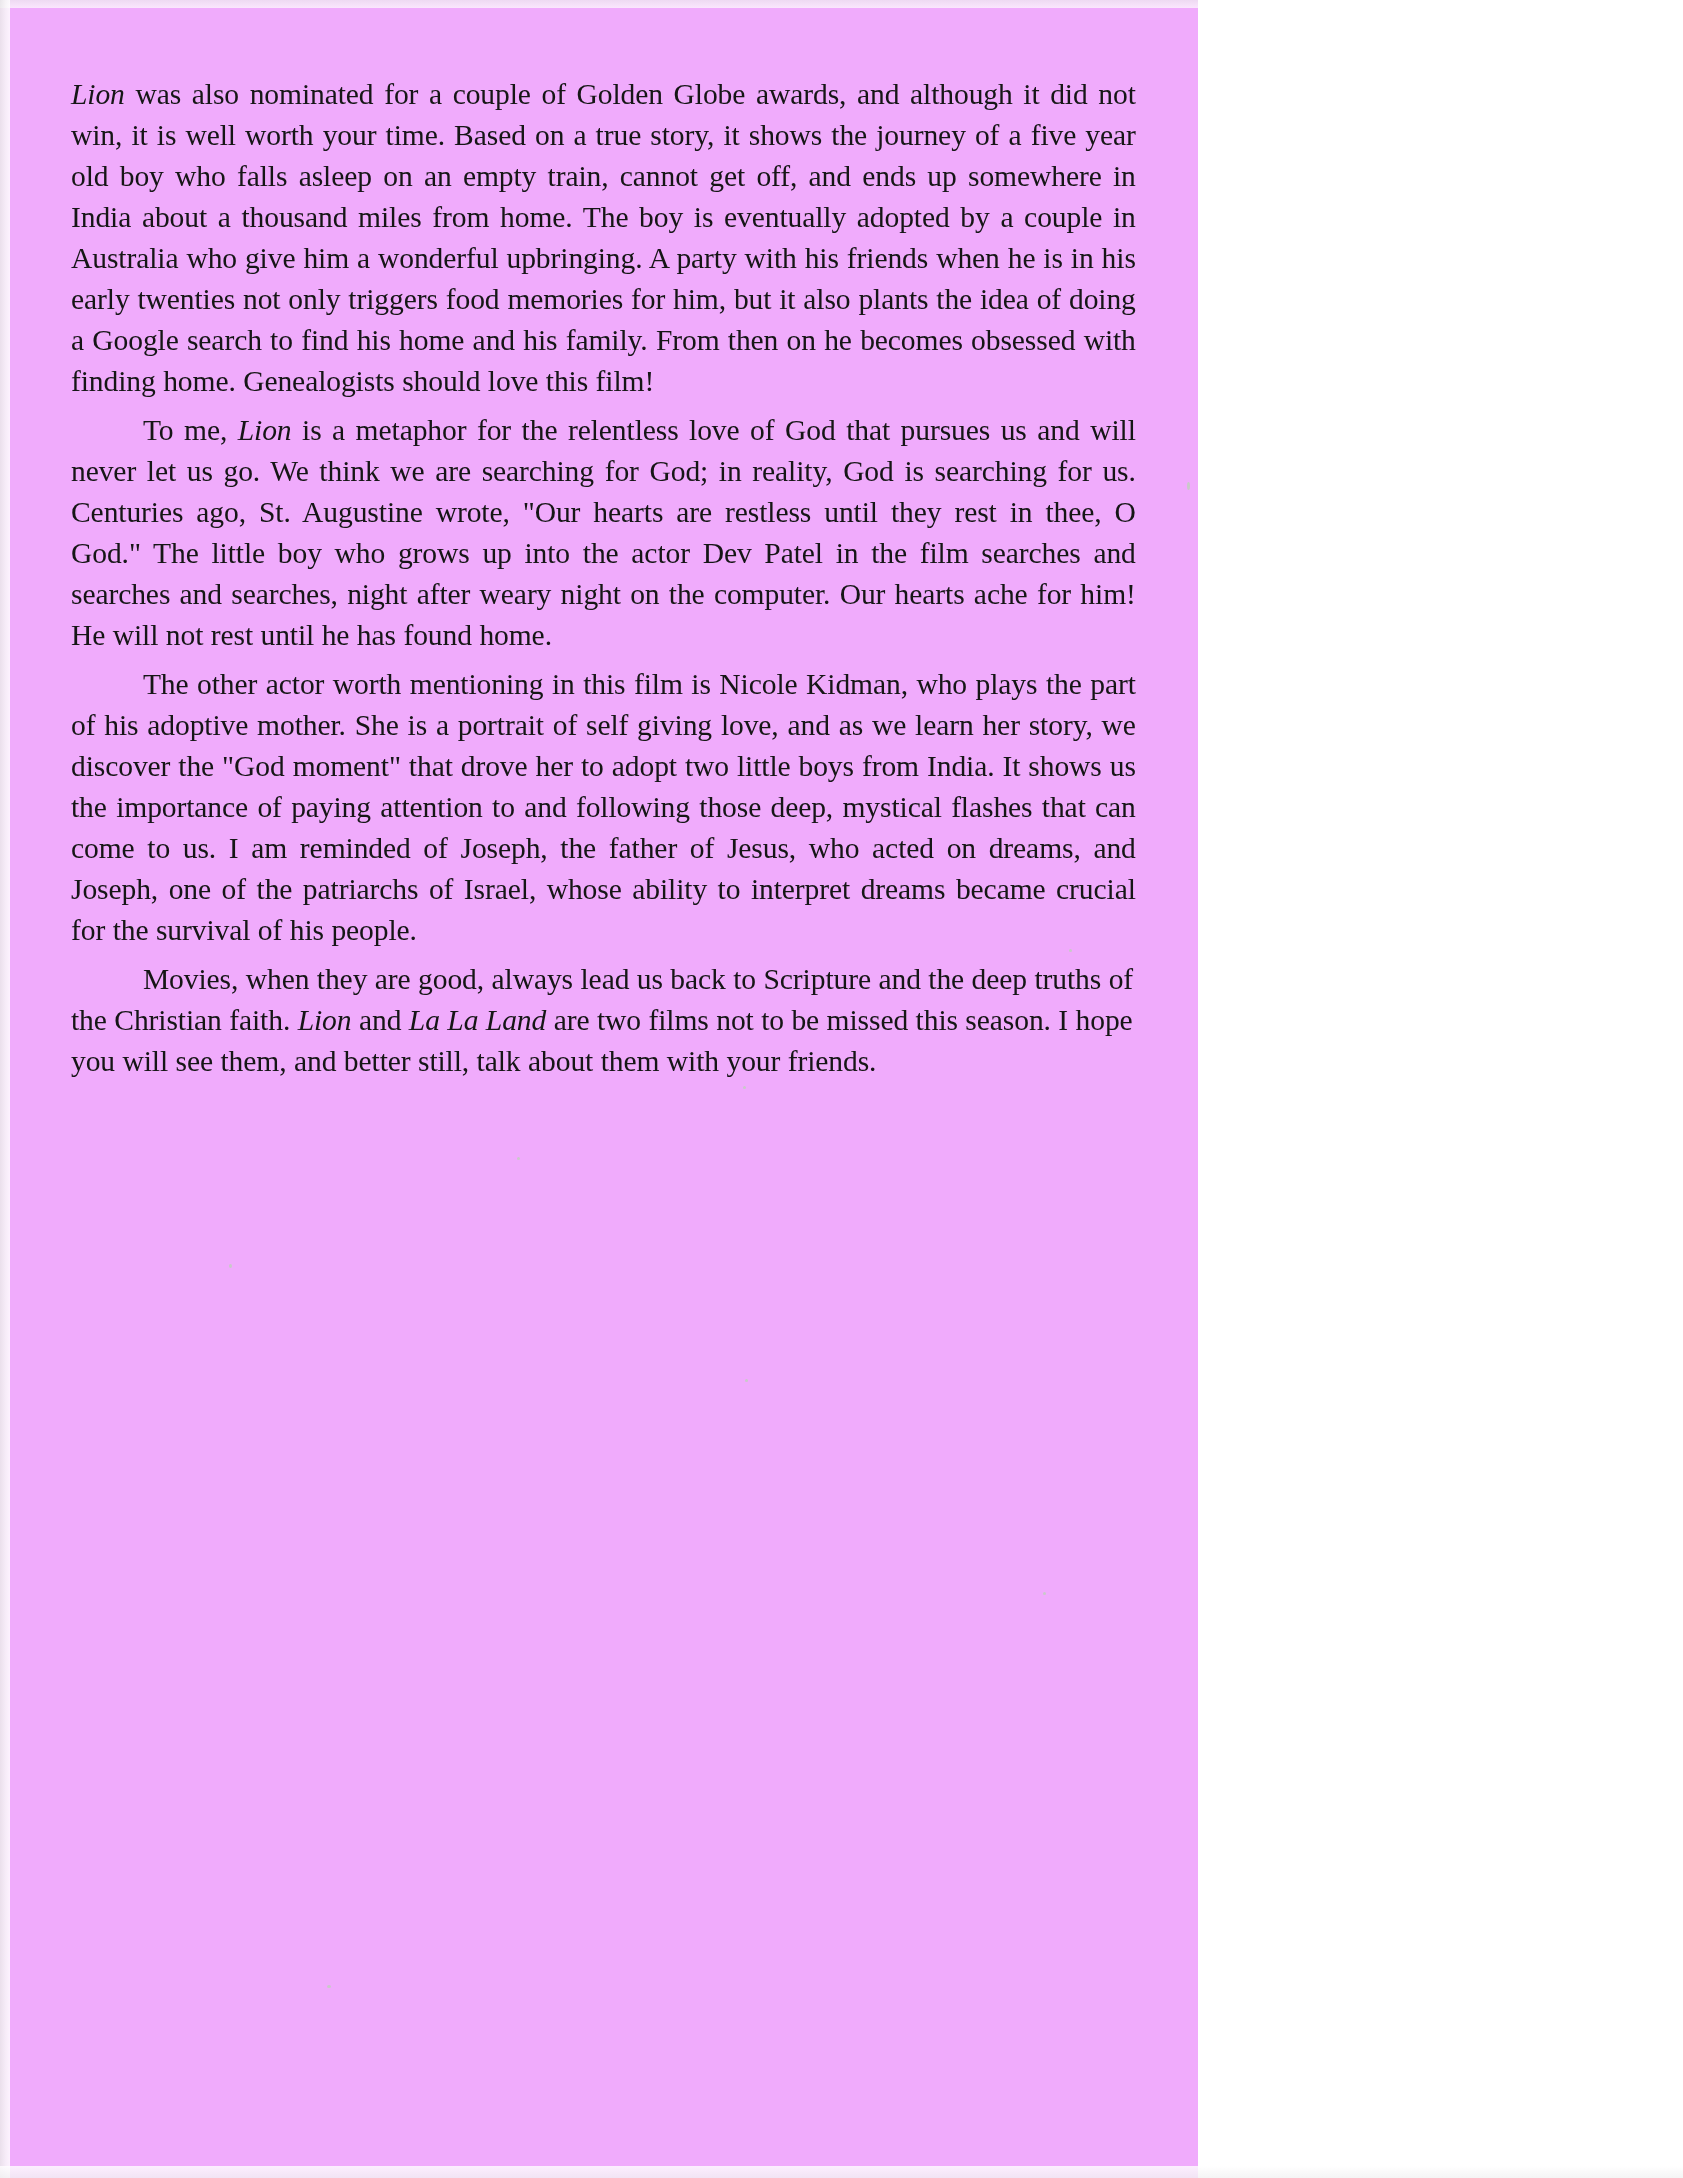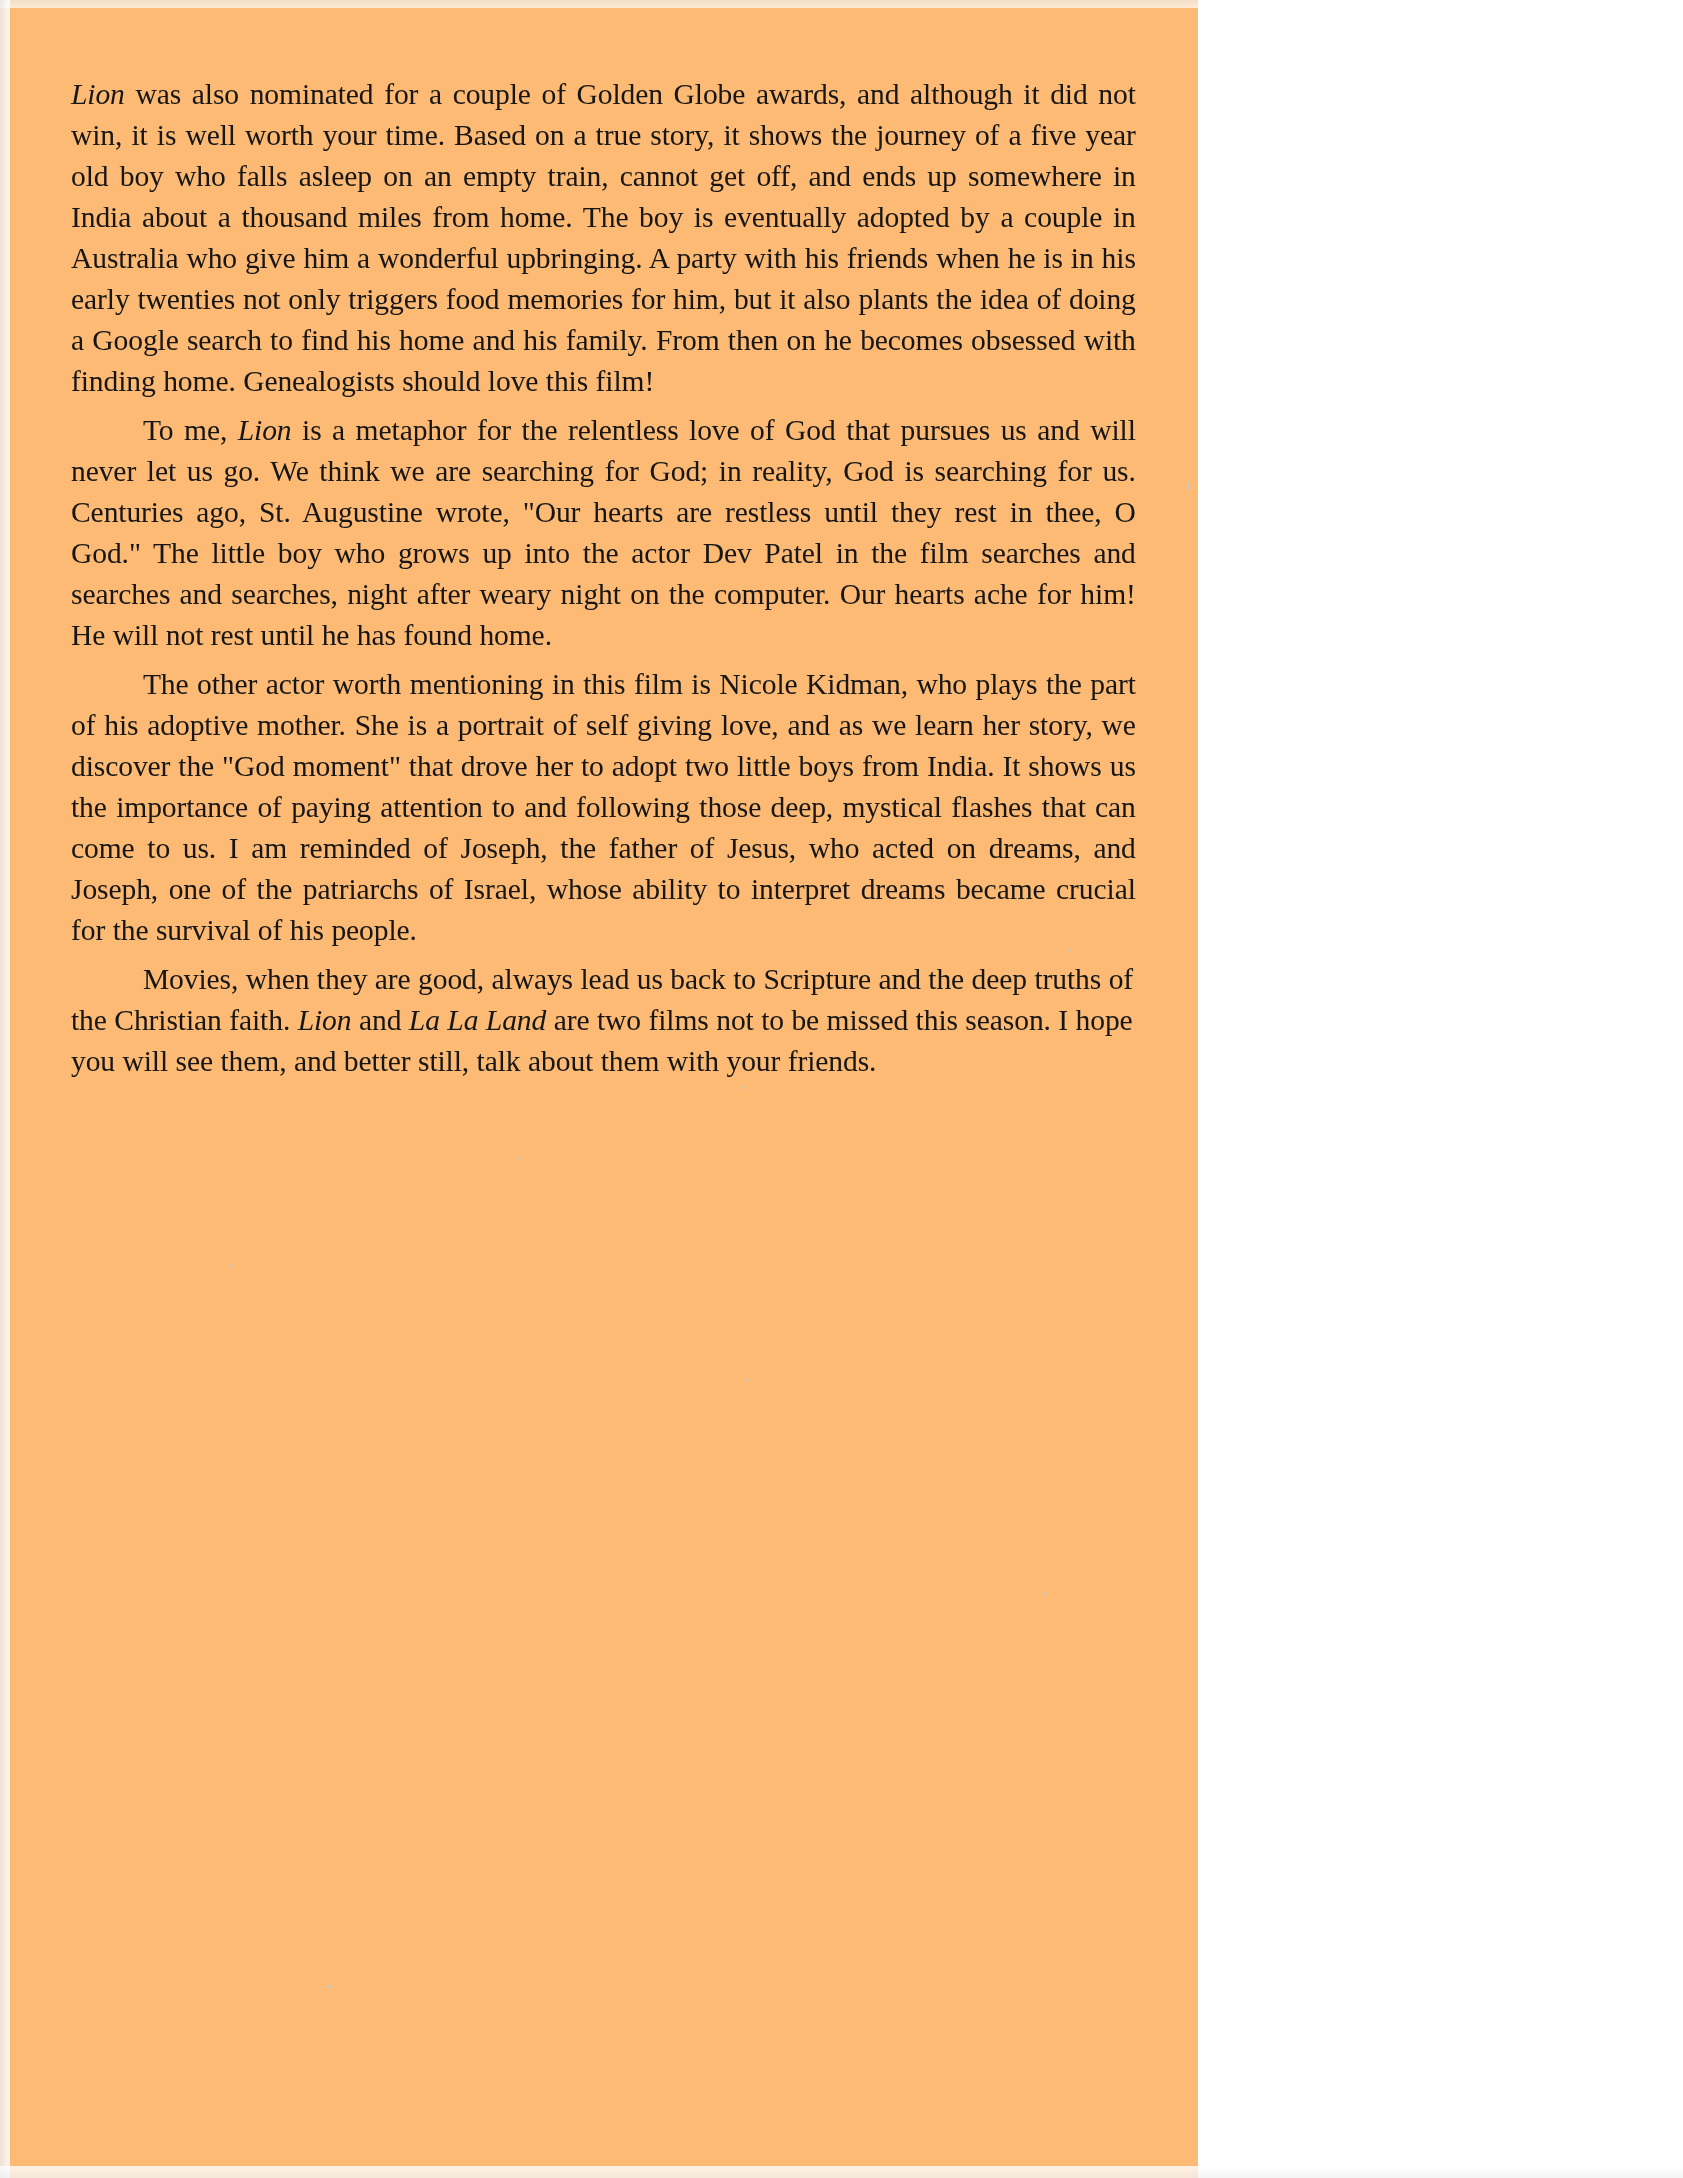--- a/index.html
+++ b/index.html
@@ -87,21 +87,21 @@
   
   .speck {
     position: absolute;
     background: #c9c9c9;
     border-radius: 50%;
   }
 </style>
 </head>
 <body>
 
-<div class="page" style="background: #fdba74;">
+<div class="page" style="background: #f0abfc;">
 
   <div class="scan-edge-top"></div>
   <div class="scan-edge-left"></div>
   <div class="scan-rule-right"></div>
   <div class="scan-edge-right"></div>
   <div class="scan-bottom"></div>
 
   <div class="speck" style="left:1187px; top:482px; width:3px; height:8px;"></div>
   <div class="speck" style="left:1074px; top:775px; width:3px; height:3px;"></div>
   <div class="speck" style="left:1069px; top:949px; width:3px; height:3px;"></div>

